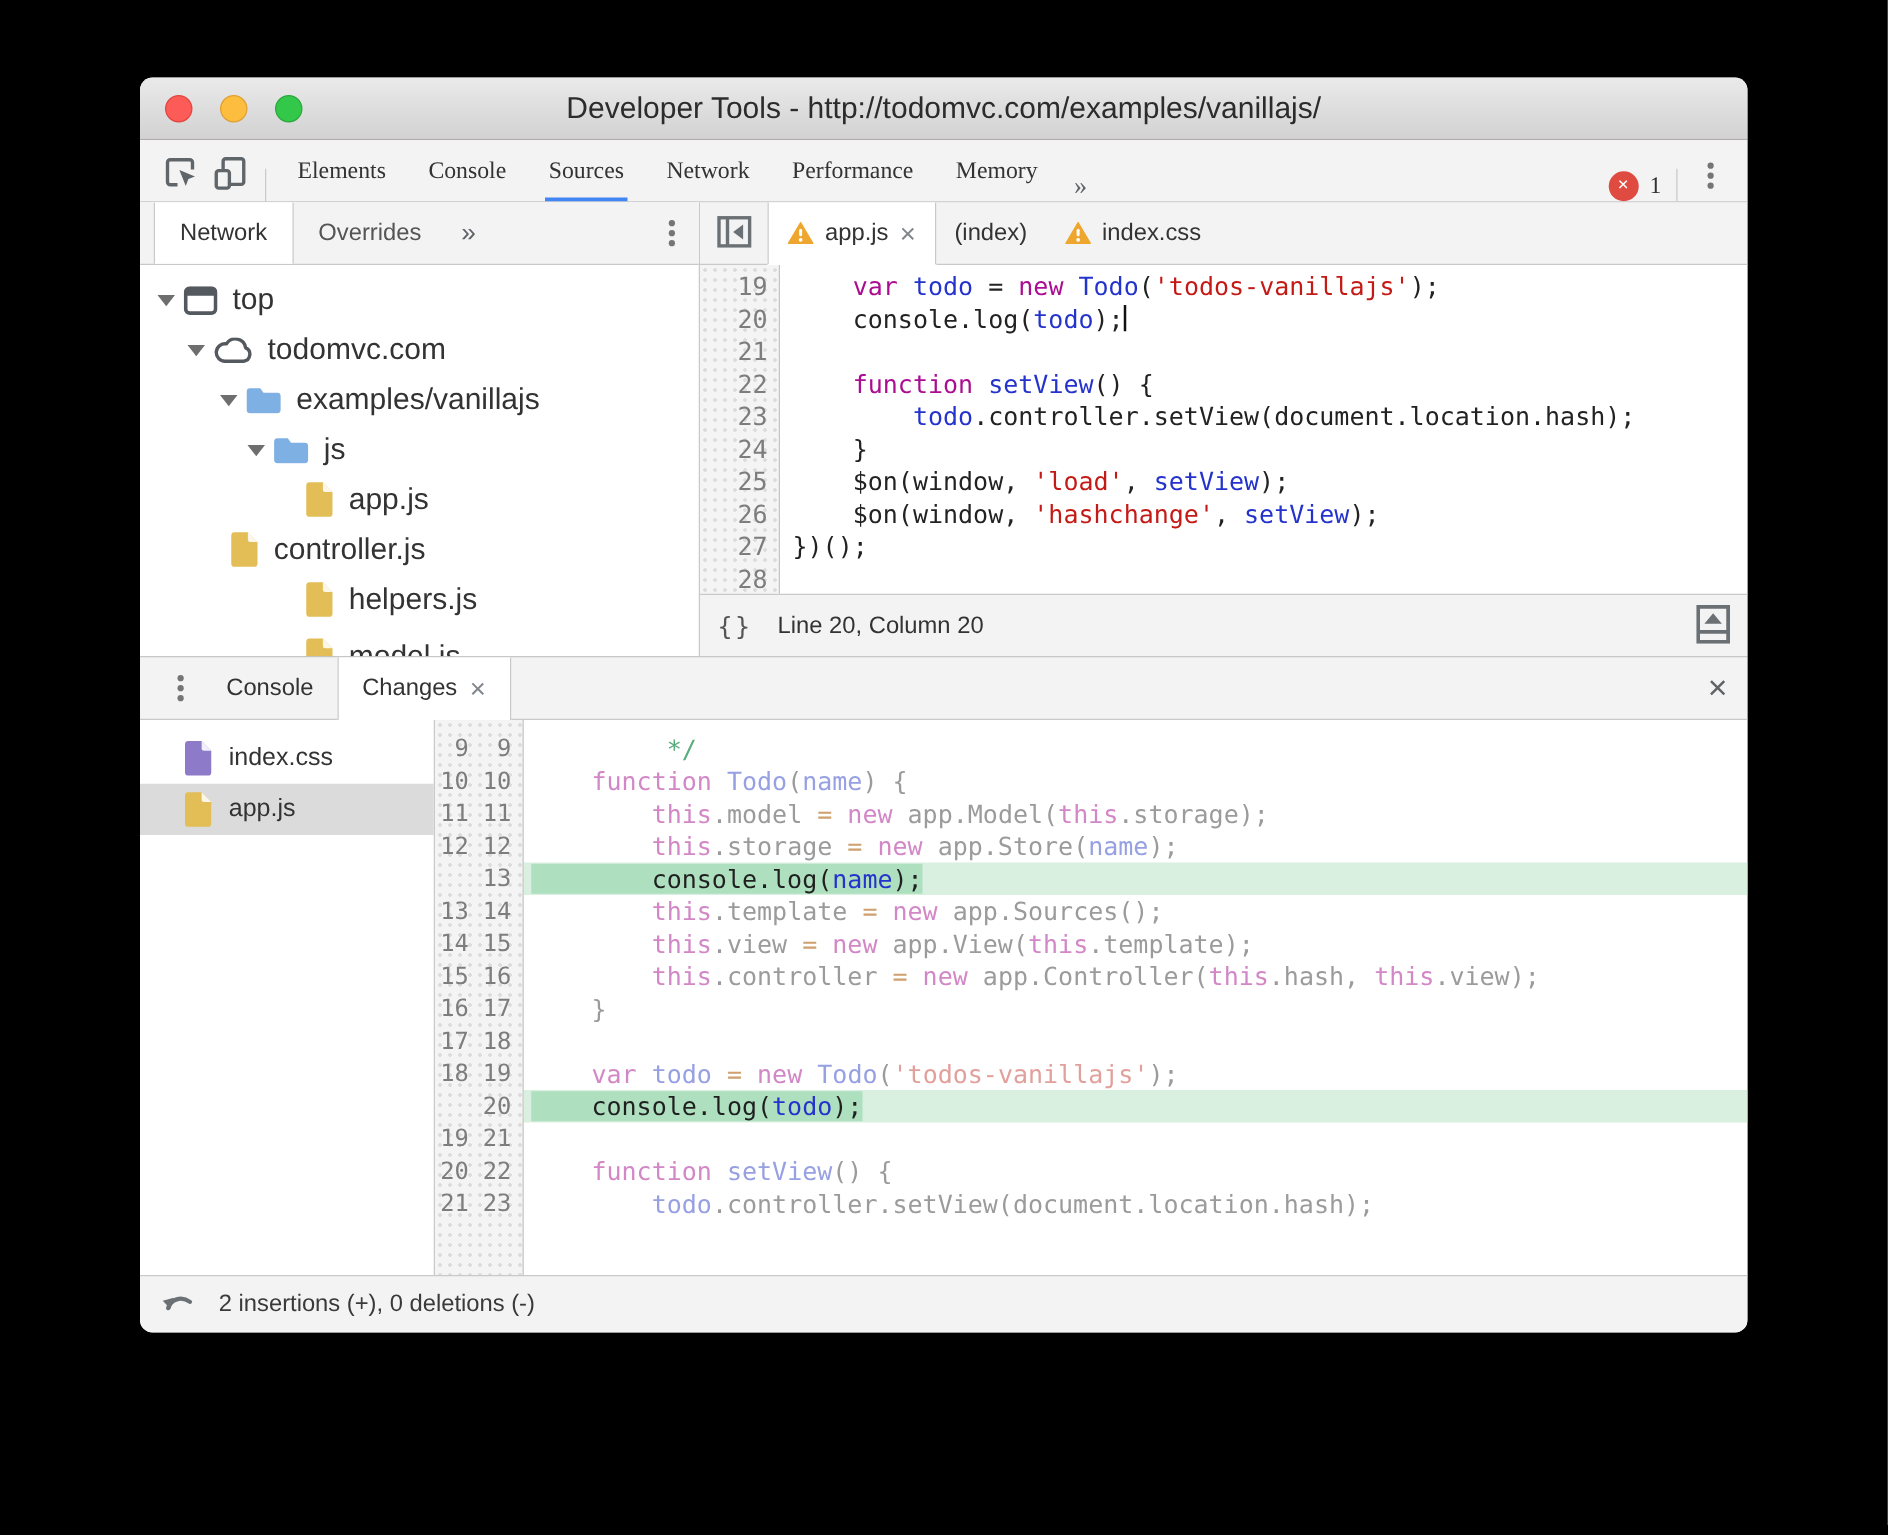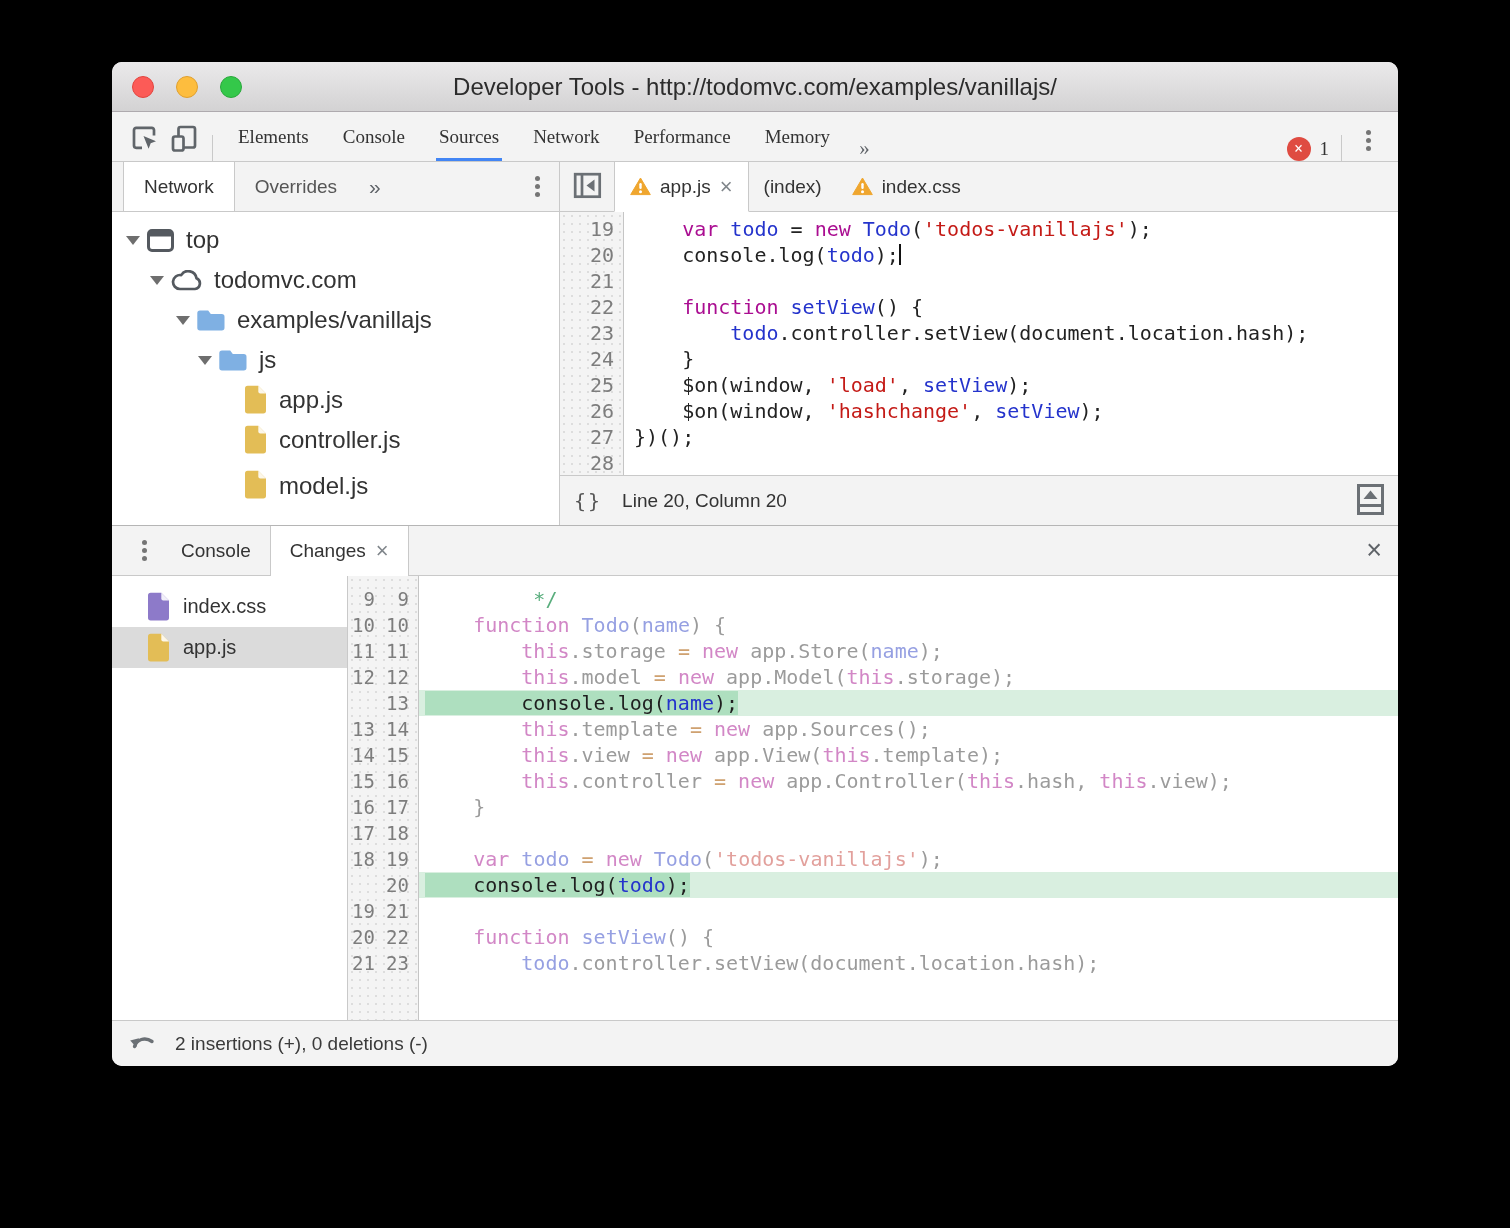--- a/index.html
+++ b/index.html
@@ -217,29 +217,39 @@
           <div class="tree-row" style="padding-left: 106px;">
             <span class="tw"></span>
             <span class="ticon">
               <svg width="24" height="30" viewBox="0 0 24 30">
                 <path d="M2 3.5 A2.7 2.7 0 0 1 4.7 .8 h10.6 l7.7 7.7 v17.2 a2.7 2.7 0 0 1-2.7 2.7 H4.7 A2.7 2.7 0 0 1 2 25.7 z" fill="#e3bd56"></path>
                 <path d="M15.3 .8 l7.7 7.7 h-5.7 a2 2 0 0 1-2-2 z" fill="#fff" opacity=".88"></path>
               </svg>
             </span>
             <span class="tlabel">app.js</span>
           </div>
+          <div class="tree-row" style="padding-left: 46px;">
+            <span class="tw"></span>
+            <span class="ticon">
+              <svg width="24" height="30" viewBox="0 0 24 30">
+                <path d="M2 3.5 A2.7 2.7 0 0 1 4.7 .8 h10.6 l7.7 7.7 v17.2 a2.7 2.7 0 0 1-2.7 2.7 H4.7 A2.7 2.7 0 0 1 2 25.7 z" fill="#e3bd56"></path>
+                <path d="M15.3 .8 l7.7 7.7 h-5.7 a2 2 0 0 1-2-2 z" fill="#fff" opacity=".88"></path>
+              </svg>
+            </span>
+            <span class="tlabel">controller.js</span>
+          </div>
           <div class="tree-row" style="padding-left: 106px;">
             <span class="tw"></span>
             <span class="ticon">
               <svg width="24" height="30" viewBox="0 0 24 30">
                 <path d="M2 3.5 A2.7 2.7 0 0 1 4.7 .8 h10.6 l7.7 7.7 v17.2 a2.7 2.7 0 0 1-2.7 2.7 H4.7 A2.7 2.7 0 0 1 2 25.7 z" fill="#e3bd56"></path>
                 <path d="M15.3 .8 l7.7 7.7 h-5.7 a2 2 0 0 1-2-2 z" fill="#fff" opacity=".88"></path>
               </svg>
             </span>
-            <span class="tlabel">controller.js</span>
+            <span class="tlabel">helpers.js</span>
           </div>
           <div class="tree-row" style="padding-left: 106px; align-items: flex-end;">
             <span class="tw"></span>
             <span class="ticon">
               <svg width="24" height="30" viewBox="0 0 24 30">
                 <path d="M2 3.5 A2.7 2.7 0 0 1 4.7 .8 h10.6 l7.7 7.7 v17.2 a2.7 2.7 0 0 1-2.7 2.7 H4.7 A2.7 2.7 0 0 1 2 25.7 z" fill="#e3bd56"></path>
                 <path d="M15.3 .8 l7.7 7.7 h-5.7 a2 2 0 0 1-2-2 z" fill="#fff" opacity=".88"></path>
               </svg>
             </span>
             <span class="tlabel">model.js</span>
@@ -421,22 +431,22 @@
               <span>22</span>
             </div>
             <div class="dg-row">
               <span>21</span>
               <span>23</span>
             </div>
           </div>
         <div class="diff-code" id="diff-code">
             <div class="diff-row dim"><span class="c">         */</span></div>
             <div class="diff-row dim"><span class="p">    </span><span class="k">function</span><span class="p"> </span><span class="v">Todo</span><span class="p">(</span><span class="v">name</span><span class="p">) {</span></div>
+            <div class="diff-row dim"><span class="p">        </span><span class="k">this</span><span class="p">.model </span><span class="o">=</span><span class="p"> </span><span class="k">new</span><span class="p"> app.Model(</span><span class="k">this</span><span class="p">.storage);</span></div>
             <div class="diff-row dim"><span class="p">        </span><span class="k">this</span><span class="p">.storage </span><span class="o">=</span><span class="p"> </span><span class="k">new</span><span class="p"> app.Store(</span><span class="v">name</span><span class="p">);</span></div>
-            <div class="diff-row dim"><span class="p">        </span><span class="k">this</span><span class="p">.model </span><span class="o">=</span><span class="p"> </span><span class="k">new</span><span class="p"> app.Model(</span><span class="k">this</span><span class="p">.storage);</span></div>
             <div class="diff-row add"><span class="hl"><span class="p">        console.log(</span><span class="v">name</span><span class="p">);</span></span></div>
             <div class="diff-row dim"><span class="p">        </span><span class="k">this</span><span class="p">.template </span><span class="o">=</span><span class="p"> </span><span class="k">new</span><span class="p"> app.Sources();</span></div>
             <div class="diff-row dim"><span class="p">        </span><span class="k">this</span><span class="p">.view </span><span class="o">=</span><span class="p"> </span><span class="k">new</span><span class="p"> app.View(</span><span class="k">this</span><span class="p">.template);</span></div>
             <div class="diff-row dim"><span class="p">        </span><span class="k">this</span><span class="p">.controller </span><span class="o">=</span><span class="p"> </span><span class="k">new</span><span class="p"> app.Controller(</span><span class="k">this</span><span class="p">.hash, </span><span class="k">this</span><span class="p">.view);</span></div>
             <div class="diff-row dim"><span class="p">    }</span></div>
             <div class="diff-row dim"></div>
             <div class="diff-row dim"><span class="p">    </span><span class="k">var</span><span class="p"> </span><span class="v">todo</span><span class="p"> </span><span class="o">=</span><span class="p"> </span><span class="k">new</span><span class="p"> </span><span class="v">Todo</span><span class="p">(</span><span class="s">'todos-vanillajs'</span><span class="p">);</span></div>
             <div class="diff-row add"><span class="hl"><span class="p">    console.log(</span><span class="v">todo</span><span class="p">);</span></span></div>
             <div class="diff-row dim"></div>
             <div class="diff-row dim"><span class="p">    </span><span class="k">function</span><span class="p"> </span><span class="v">setView</span><span class="p">() {</span></div>

